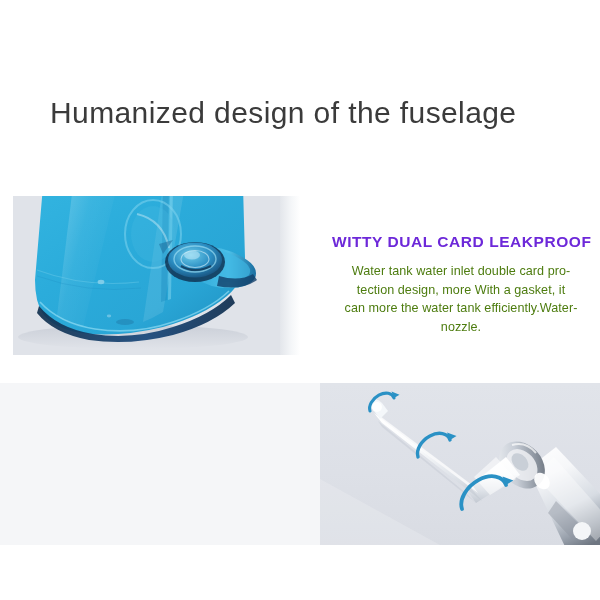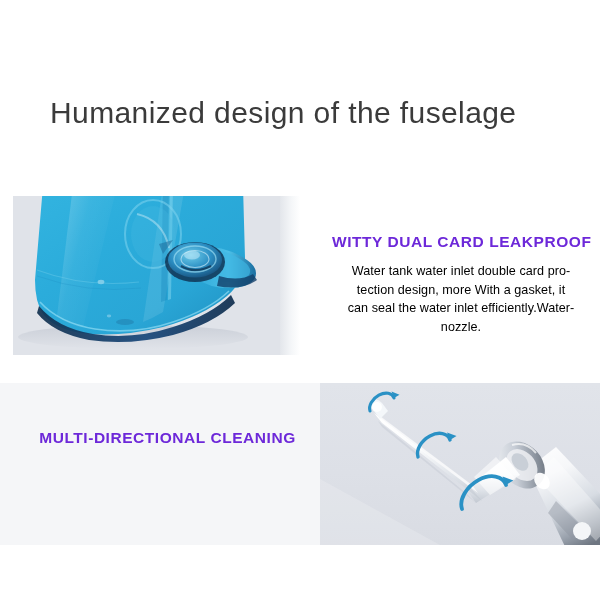--- a/index.html
+++ b/index.html
@@ -62,21 +62,21 @@
     font-size:15.5px;
     font-weight:700;
     letter-spacing:0.55px;
     color:#6d28d9;
     margin-bottom:11px;
     white-space:nowrap;
   }
   .feat-body {
     font-size:12.6px;
     line-height:1.48;
-    color:#000000;
+    color:#4d7c0f;
     letter-spacing:0.05px;
   }
   .feat-body .ln { display:block; white-space:nowrap; }
 
   
   .tank-wrap { position:absolute; inset:0; }
   .tank-svg { position:absolute; left:0; top:0; }
 
   
   .nozzle-svg { position:absolute; left:0; top:0; }
@@ -176,32 +176,31 @@
       </div>
     </div>
 
     <div class="block1-sep"></div>
 
     <div class="block1-text">
       <div class="feat-head">WITTY DUAL CARD LEAKPROOF</div>
       <div class="feat-body">
         <span class="ln">Water tank water inlet double card pro-</span>
         <span class="ln">tection design, more With a gasket, it</span>
-        <span class="ln">can seal the water inlet efficiently.Water-</span>
+        <span class="ln">can more the water tank efficiently.Water-</span>
         <span class="ln">nozzle.</span>
       </div>
     </div>
   </div>
 
   <div class="block2">
 
     <div class="block2-panel-left"></div>
 
     <div class="block2-text">
-      <div class="feat-head">MULTI-DIRECTIONAL CLEANING</div>
       <div class="feat-body">
       </div>
     </div>
 
     <div class="block2-panel">
       <svg class="nozzle-svg" width="280" height="162" viewBox="0 0 280 162">
         <defs>
           <linearGradient id="shaftGrad" x1="0" y1="0" x2="0" y2="1">
             <stop offset="0%" stop-color="#ffffff"></stop>
             <stop offset="38%" stop-color="#fbfcfd"></stop>

